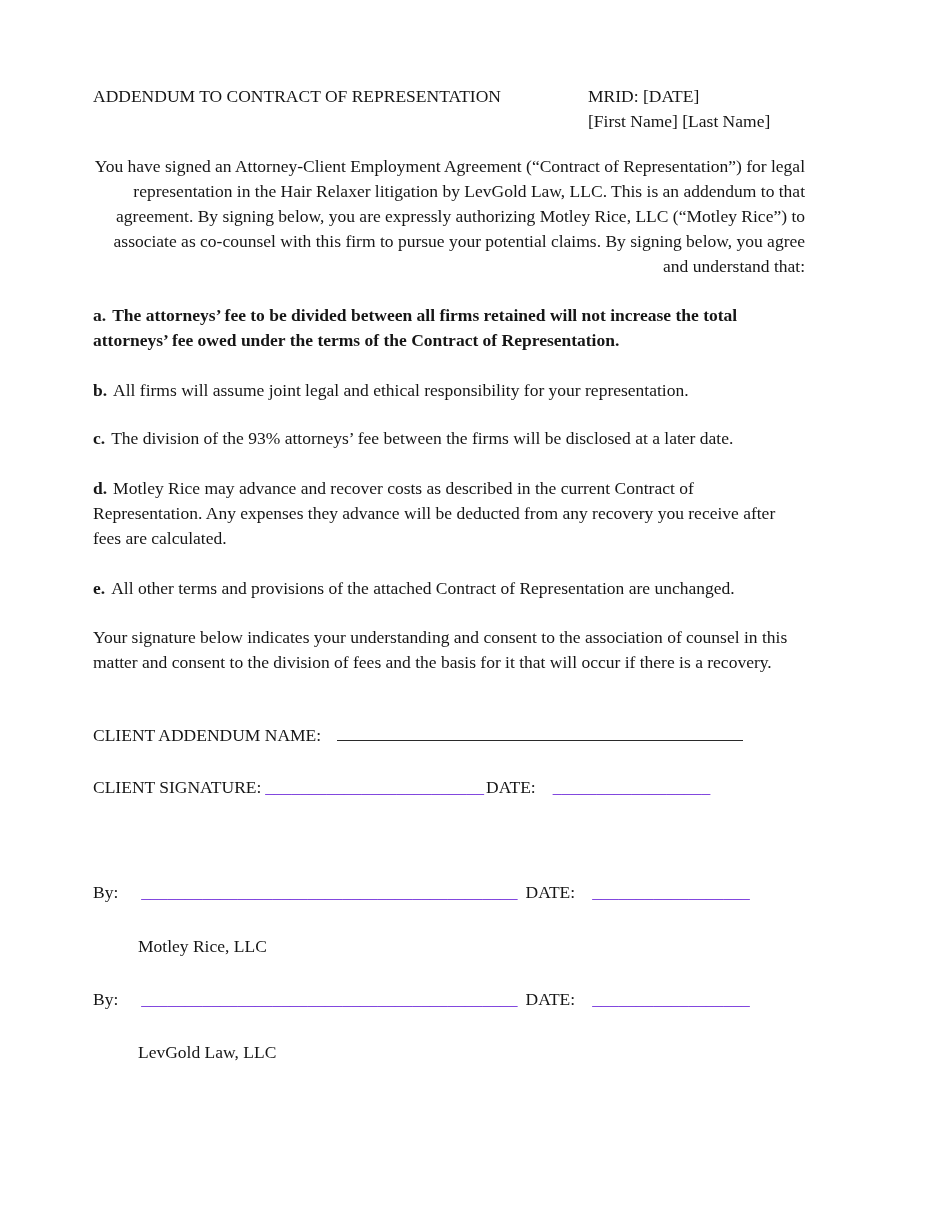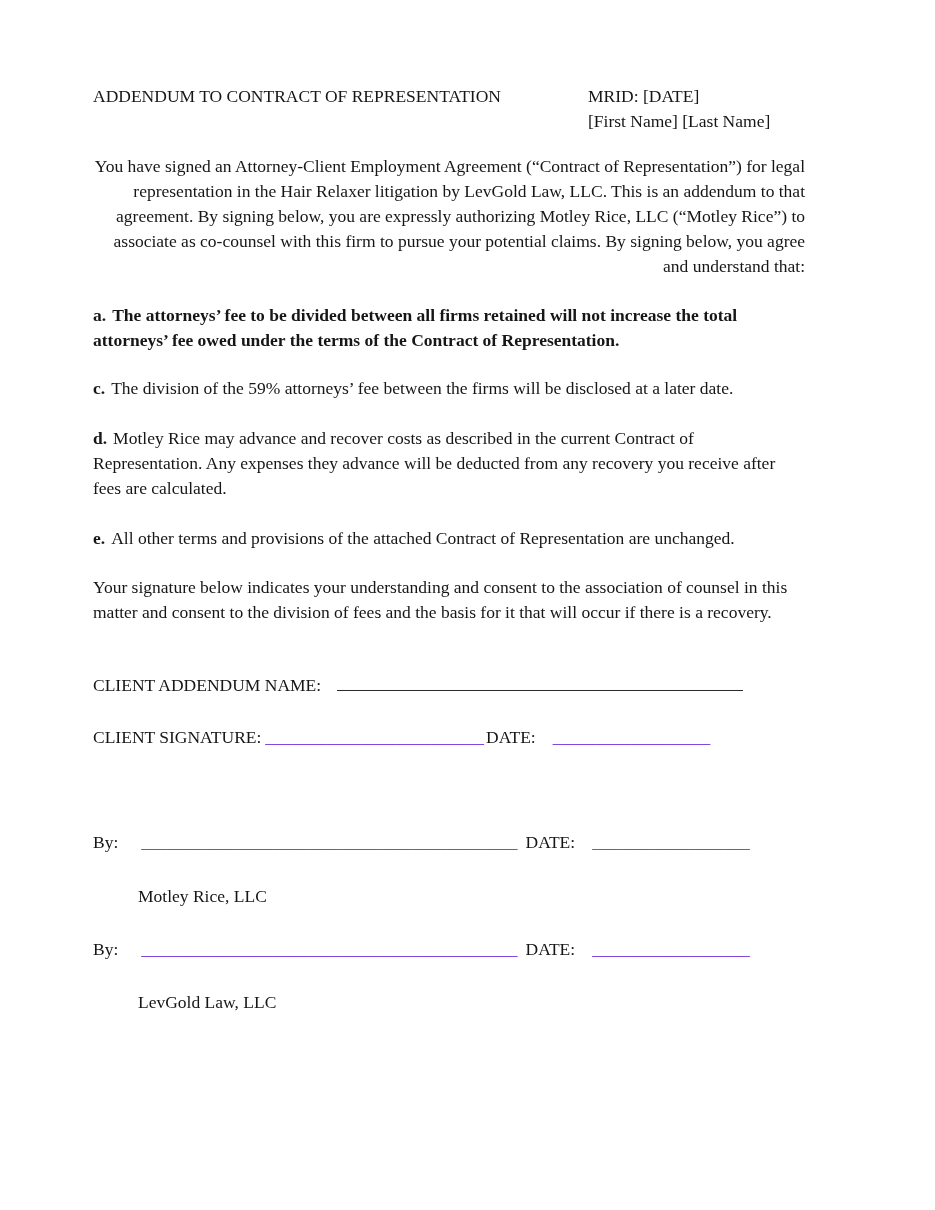--- a/index.html
+++ b/index.html
@@ -66,22 +66,23 @@
       <div class="header-right">
         <span>MRID: [DATE]</span>
         <span>[First Name] [Last Name]</span>
       </div>
     </div>
 
     <p class="intro">You have signed an Attorney-Client Employment Agreement (“Contract of Representation”) for legal representation in the Hair Relaxer litigation by LevGold Law, LLC. This is an addendum to that agreement. By signing below, you are expressly authorizing Motley Rice, LLC (“Motley Rice”) to associate as co-counsel with this firm to pursue your potential claims. By signing below, you agree and understand that:</p>
 
     <p class="clause-a"><span class="clause-letter">a.</span><span>The attorneys’ fee to be divided between all firms retained will not increase the total attorneys’ fee owed under the terms of the Contract of Representation.</span></p>
 
+    <p class="clause-b"><span class="clause-letter">b.</span><span>All firms will assume joint legal and ethical responsibility for your representation.</span></p>
 
-    <p class="clause-c"><span class="clause-letter">c.</span><span>The division of the 59% attorneys’ fee between the firms will be disclosed at a later date.</span></p>
+    <p class="clause-c"><span class="clause-letter">c.</span><span>The division of the 93% attorneys’ fee between the firms will be disclosed at a later date.</span></p>
 
     <p class="clause-d"><span class="clause-letter">d.</span><span>Motley Rice may advance and recover costs as described in the current Contract of Representation. Any expenses they advance will be deducted from any recovery you receive after fees are calculated.</span></p>
 
     <p class="clause-e"><span class="clause-letter">e.</span><span>All other terms and provisions of the attached Contract of Representation are unchanged.</span></p>
 
     <p class="consent">Your signature below indicates your understanding and consent to the association of counsel in this matter and consent to the division of fees and the basis for it that will occur if there is a recovery.</p>
 
     <div class="sig-row printed-row">
       <span>CLIENT ADDENDUM NAME:</span><span class="rule"></span>
     </div>

